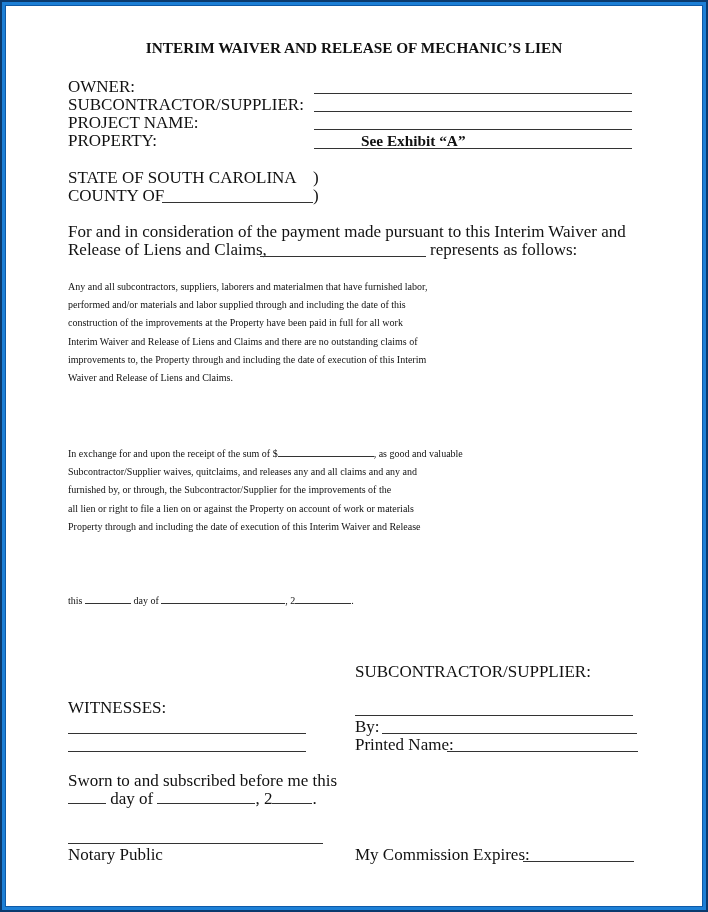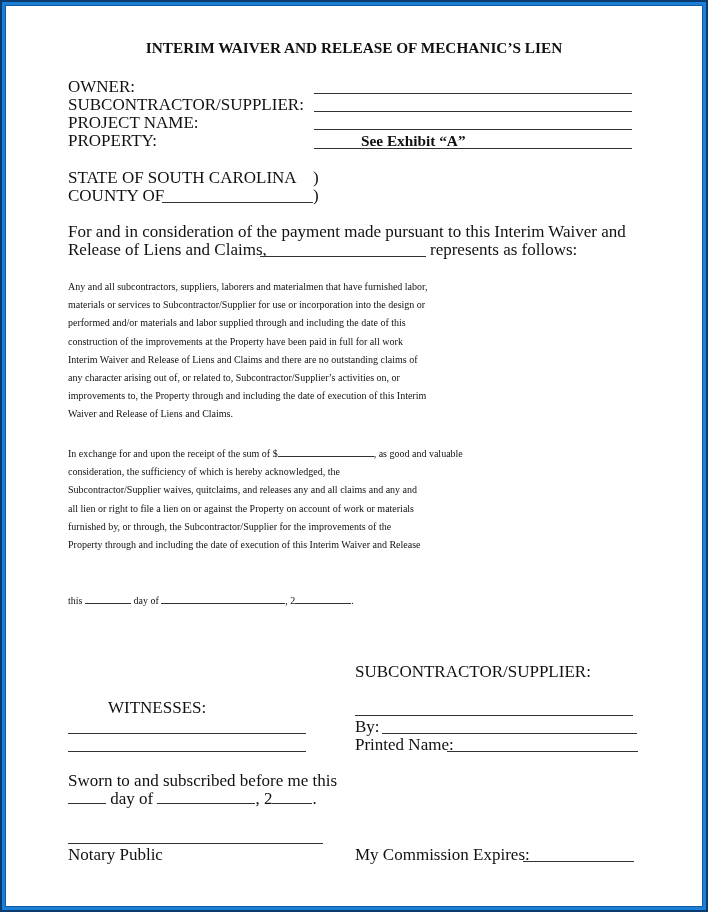--- a/index.html
+++ b/index.html
@@ -53,45 +53,42 @@
 <div class="uline" style="left:162px; top:202px; width:151px;"></div>
 <div class="t" style="left:313px; top:187px;">)</div>
 
 <div class="t" style="left:68px; top:223px;">For and in consideration of the payment made pursuant to this Interim Waiver and</div>
 <div class="t" style="left:68px; top:241px;">Release of Liens and Claims,</div>
 <div class="uline" style="left:260px; top:256px; width:166px;"></div>
 <div class="t" style="left:430px; top:241px;">represents as follows:</div>
 
 <div class="para" style="top:278px;">
   <span class="ln">Any and all subcontractors, suppliers, laborers and materialmen that have furnished labor,</span>
-  <span class="ln">materials or services to Subcontractor/Supplier for use or incorporation into the design or</span>
   <span class="ln">performed and/or materials and labor supplied through and including the date of this</span>
   <span class="ln">construction of the improvements at the Property have been paid in full for all work</span>
   <span class="ln">Interim Waiver and Release of Liens and Claims and there are no outstanding claims of</span>
-  <span class="ln">any character arising out of, or related to, Subcontractor/Supplier’s activities on, or</span>
   <span class="ln">improvements to, the Property through and including the date of execution of this Interim</span>
   <span class="ln">Waiver and Release of Liens and Claims.</span>
 </div>
 
 <div class="para" style="top:443px;">
   <span class="ln"><span>In exchange for and upon the receipt of the sum of $</span><span class="blank" style="width:96px;"></span><span>, as good and valuable</span></span>
-  <span class="ln">consideration, the sufficiency of which is hereby acknowledged, the</span>
   <span class="ln">Subcontractor/Supplier waives, quitclaims, and releases any and all claims and any and</span>
+  <span class="ln">furnished by, or through, the Subcontractor/Supplier for the improvements of the</span>
   <span class="ln">all lien or right to file a lien on or against the Property on account of work or materials</span>
-  <span class="ln">furnished by, or through, the Subcontractor/Supplier for the improvements of the</span>
   <span class="ln">Property through and including the date of execution of this Interim Waiver and Release</span>
 </div>
 
 <div class="para" style="top:590px;">
   <span class="ln"><span>this</span> <span class="blank" style="width:46px;"></span> <span>day of</span> <span class="blank" style="width:124px;"></span><span>, 2</span><span class="blank" style="width:56px;"></span><span>.</span></span>
 </div>
 
 <div class="t" style="left:355px; top:663px;">SUBCONTRACTOR/SUPPLIER:</div>
 
-<div class="t" style="left:68px; top:699px;margin-left:40px;">WITNESSES:</div>
+<div class="t" style="left:68px; top:699px;">WITNESSES:</div>
 <div class="uline" style="left:355px; top:715px; width:278px;"></div>
 
 <div class="uline" style="left:68px; top:733px; width:238px;"></div>
 <div class="t" style="left:355px; top:718px;">By:</div>
 <div class="uline" style="left:382px; top:733px; width:255px;"></div>
 
 <div class="uline" style="left:68px; top:751px; width:238px;"></div>
 <div class="t" style="left:355px; top:736px;">Printed Name:</div>
 <div class="uline" style="left:447px; top:751px; width:191px;"></div>
 

